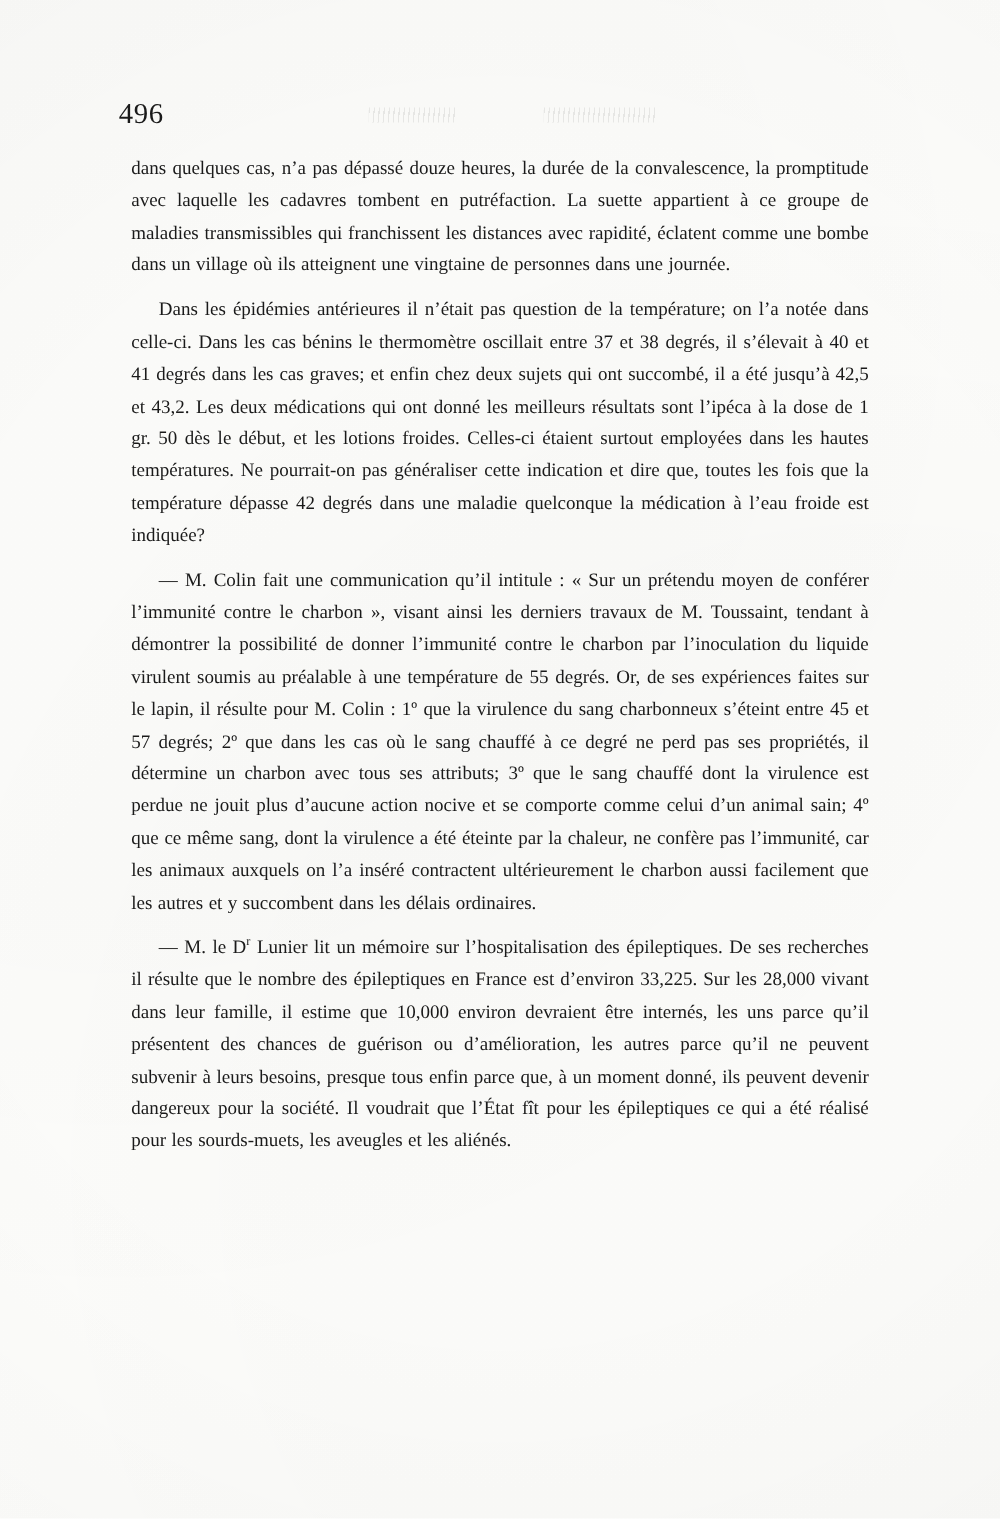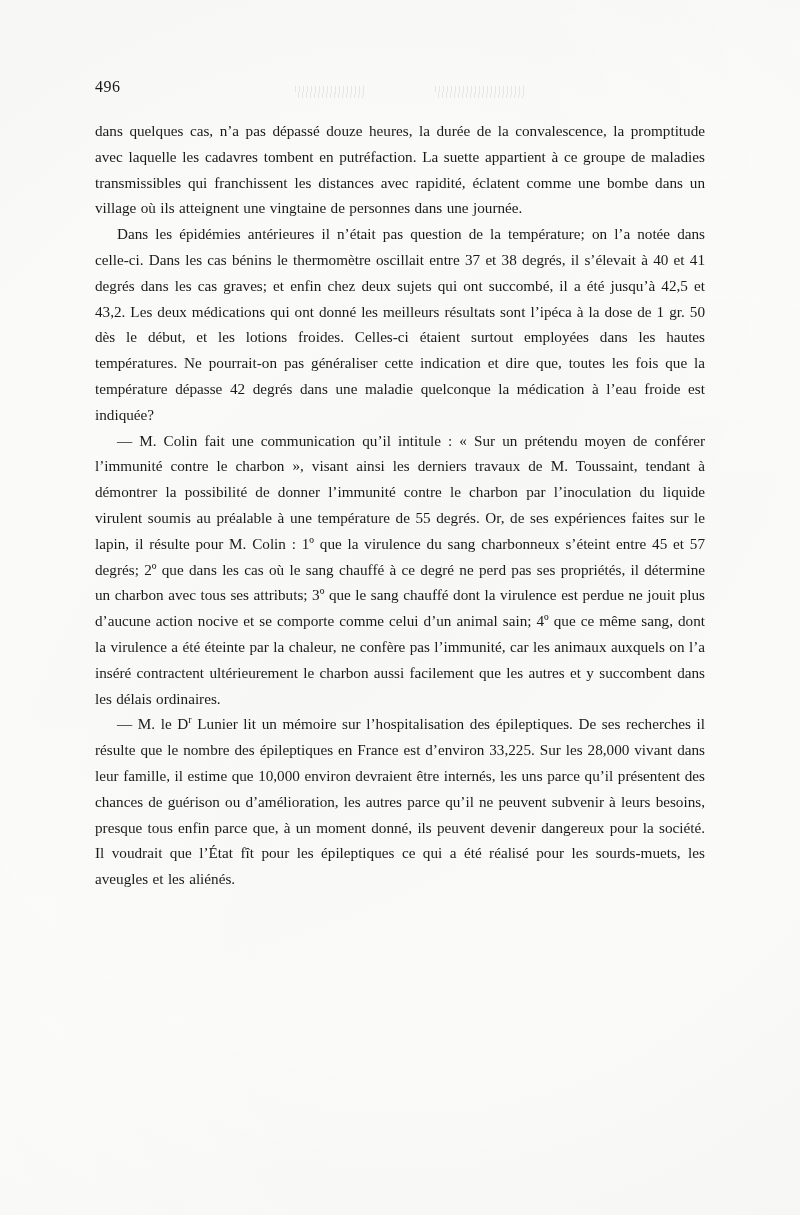--- a/index.html
+++ b/index.html
@@ -42,21 +42,21 @@
   }
   .running-head {
     position: relative;
     height: 34px;
     margin-bottom: 6px;
   }
   .folio {
     position: absolute;
     left: 0;
     top: 0;
-    font-size: 16px;
+    font-size: 23px;
     letter-spacing: 0.5px;
     color: #1a1a1a;
   }
   .head-title {
     position: absolute;
     left: 0;
     right: 0;
     top: 6px;
     text-align: center;
     font-size: 13.5px;
@@ -73,21 +73,21 @@
     top: 8px;
     height: 12px;
     opacity: 0.22;
     background: repeating-linear-gradient(95deg, rgba(0,0,0,0.35) 0 1px, transparent 1px 4px);
     pointer-events: none;
   }
   .smudge.left { left: 200px; width: 70px; }
   .smudge.right { right: 180px; width: 90px; }
 
   p {
-    margin: 0;
+    margin: 10px;
     font-size: 15.2px;
     line-height: 25.8px;
     text-align: justify;
     text-justify: inter-word;
     color: #1a1a1a;
     word-spacing: 0.6px;
   }
   p.indent { text-indent: 22px; }
   p.dash { text-indent: 22px; }
   sup {

